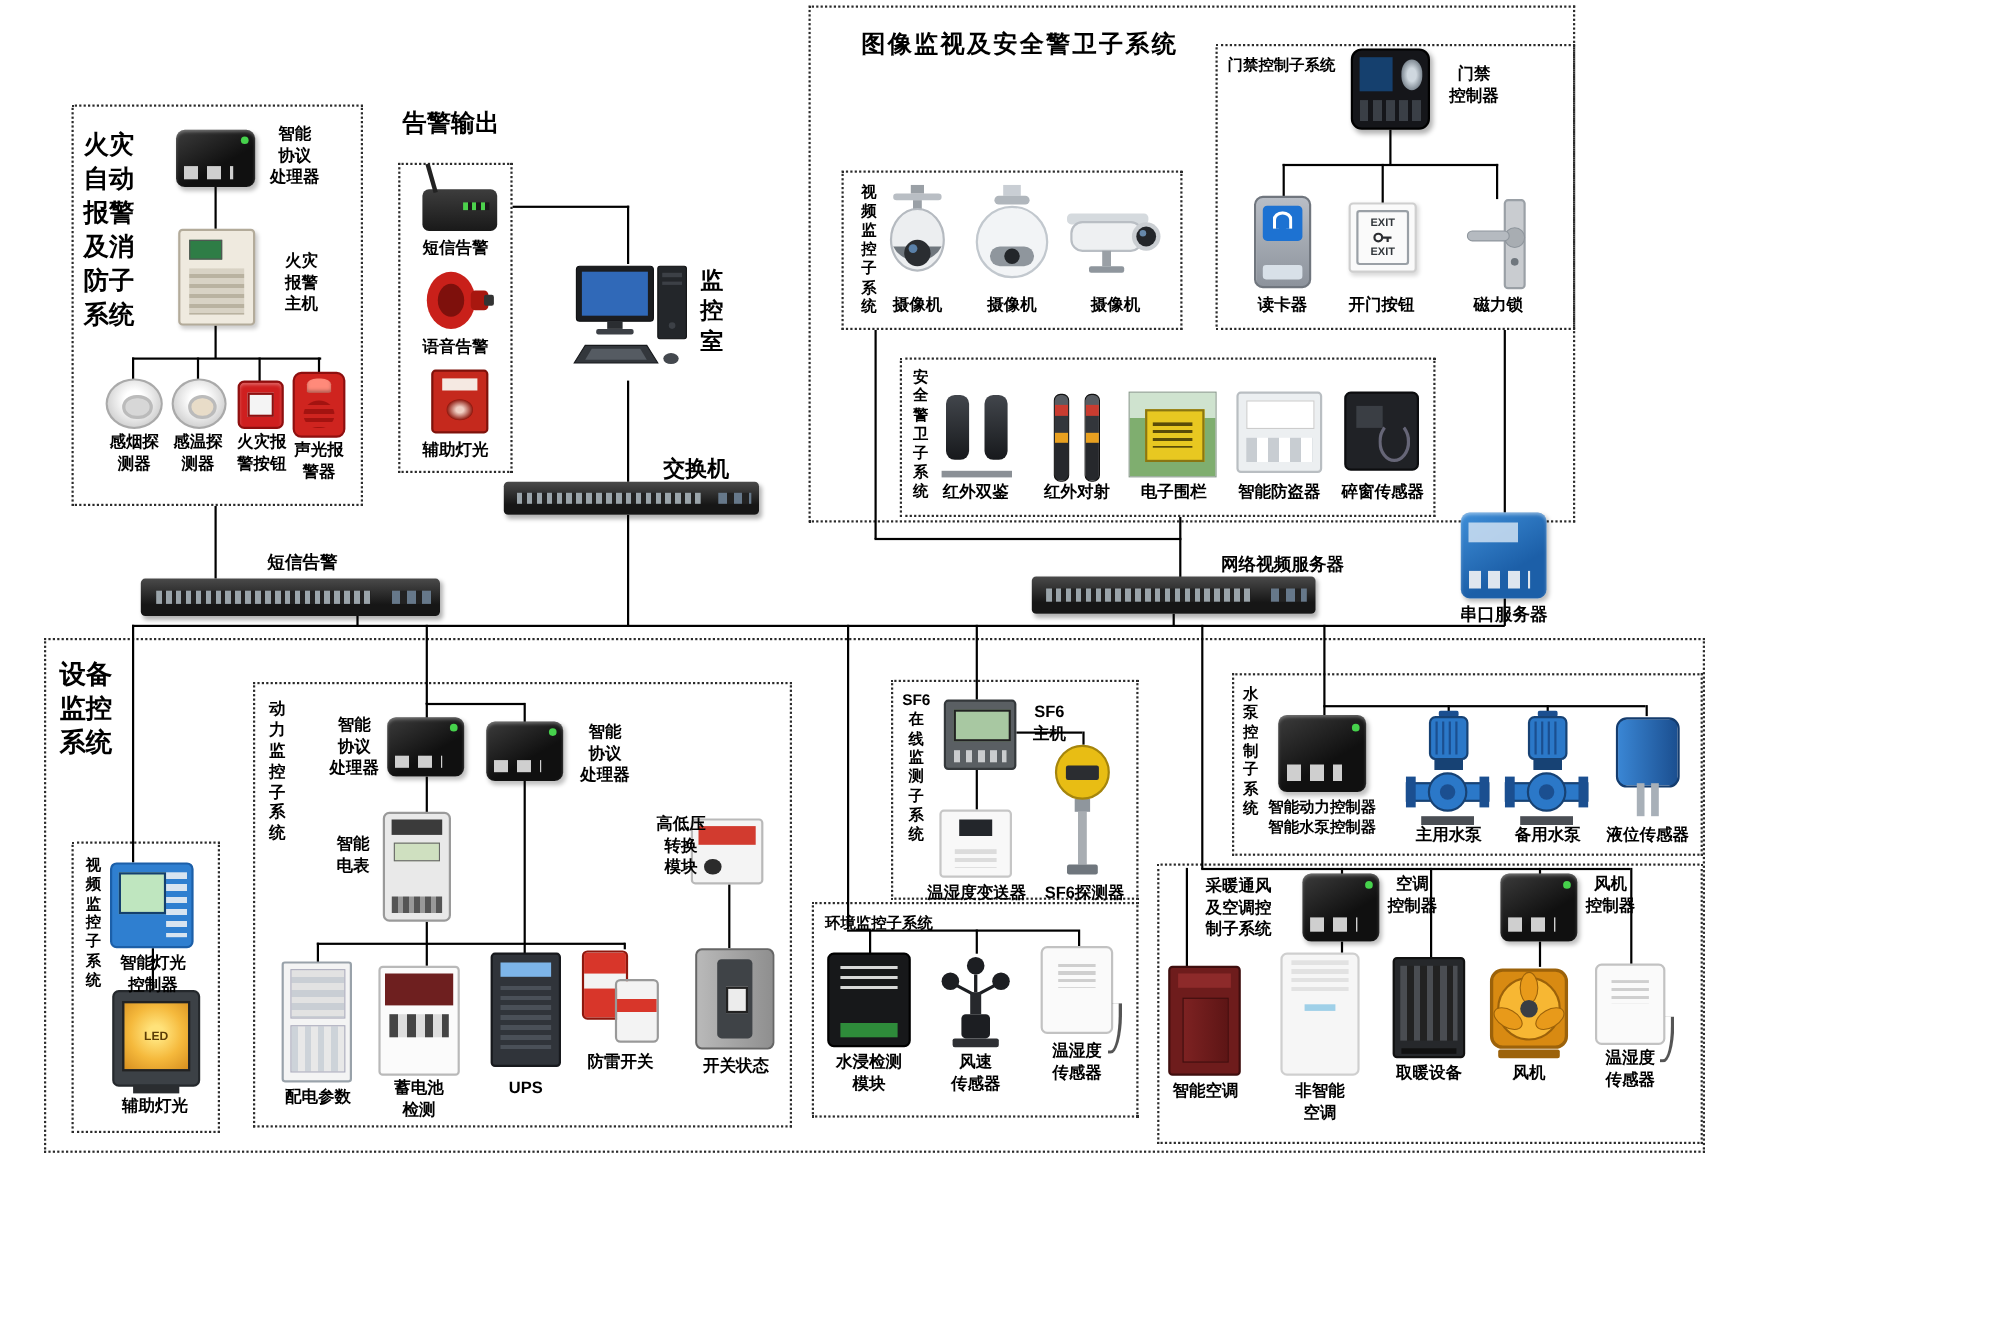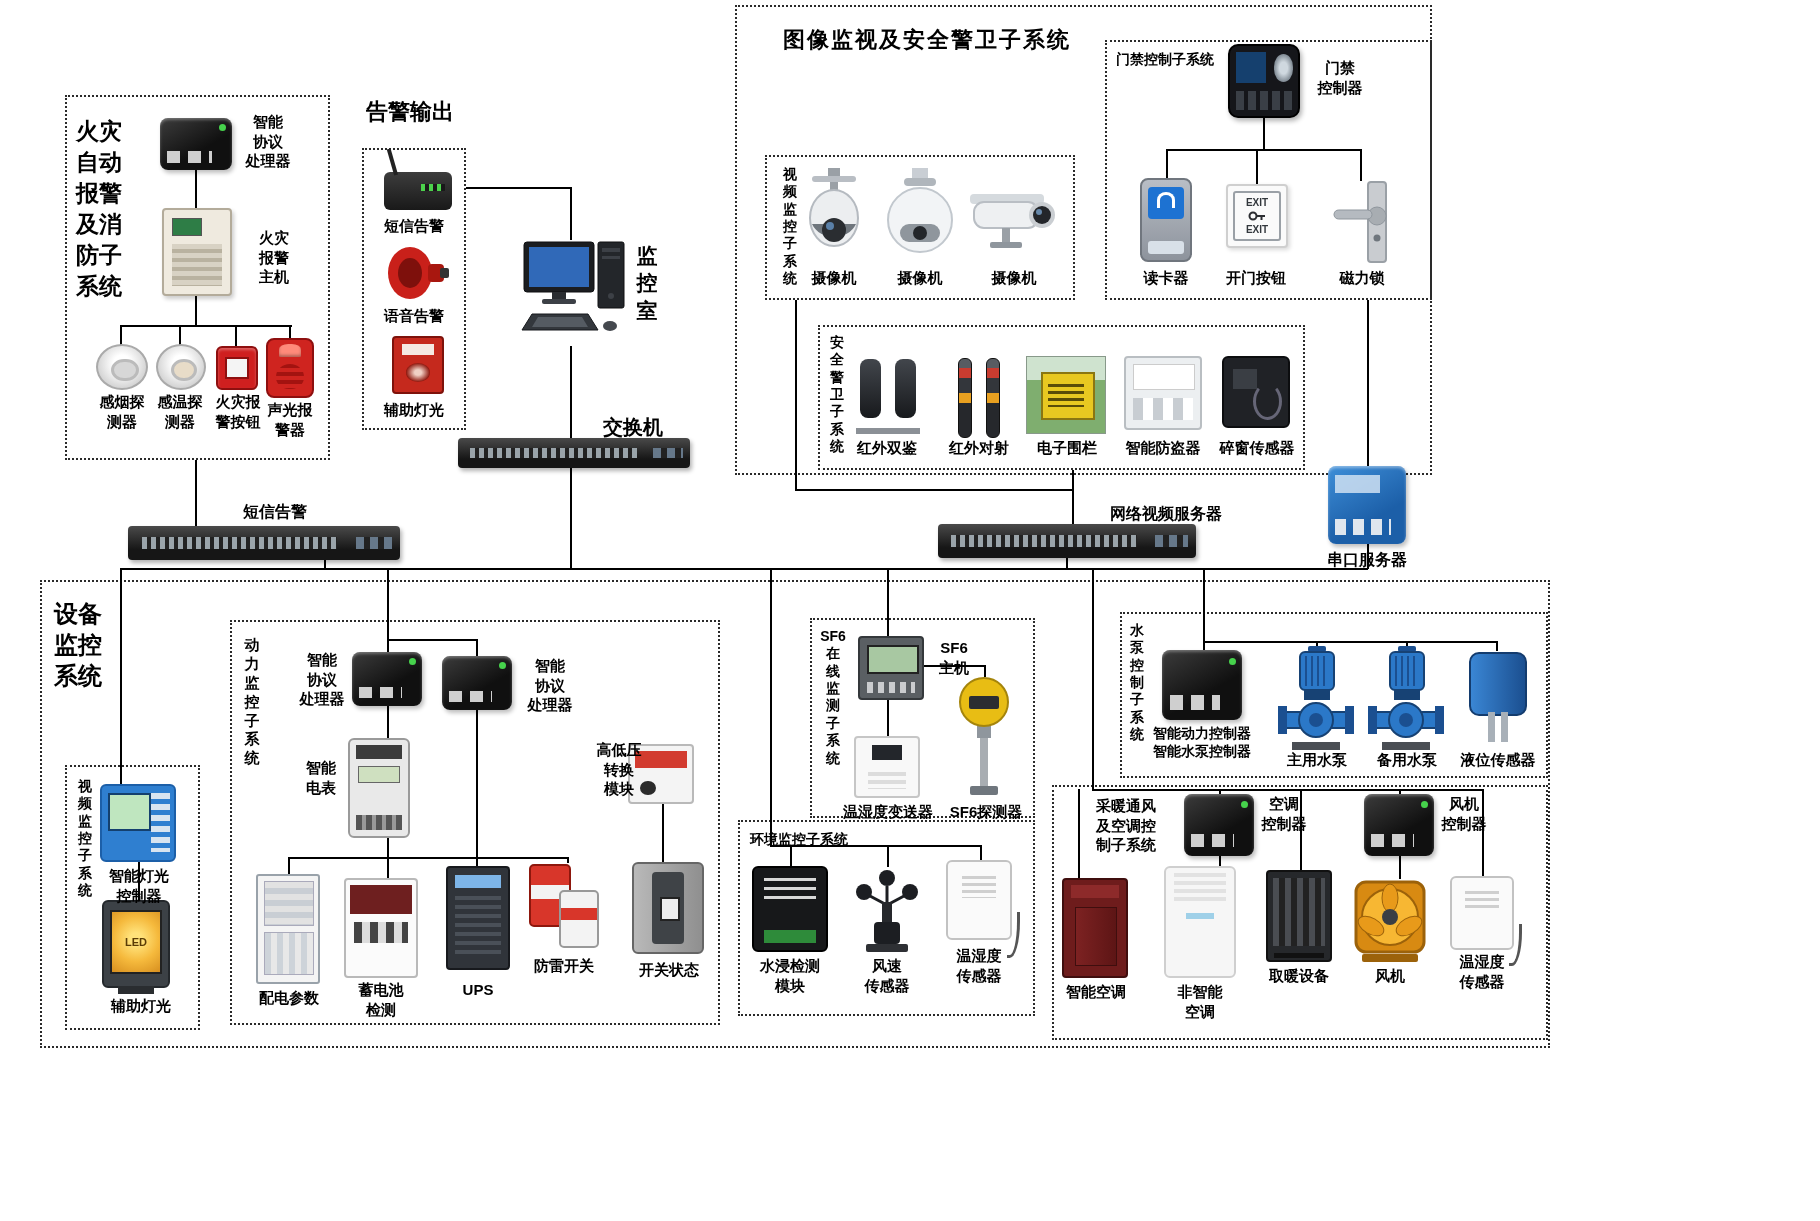--- a/index.html
+++ b/index.html
@@ -354,21 +354,21 @@
   <div class="lbl" style="left:76px;top:778px;width:18px;font-size:14px;line-height:1.24">视
 频
 监
 控
 子
 系
 统</div>
   <div class="dev lightctrl" style="left:100px;top:784px;width:76px;height:78px"></div>
   <div class="lbl" style="left:94px;top:866px;width:90px">智能灯光
 控制器</div>
-  <div class="dev flood" style="left:102px;top:900px;width:68px;height:88px">
+  <div class="dev flood" style="left:102px;top:900px;width:80px;height:88px">
     <div class="face">LED</div>
   </div>
   <div class="lbl" style="left:106px;top:996px;width:70px">辅助灯光</div>
 
   <div class="lbl" style="left:242px;top:636px;width:20px;font-size:15px;line-height:1.26">动
 力
 监
 控
 子
 系

